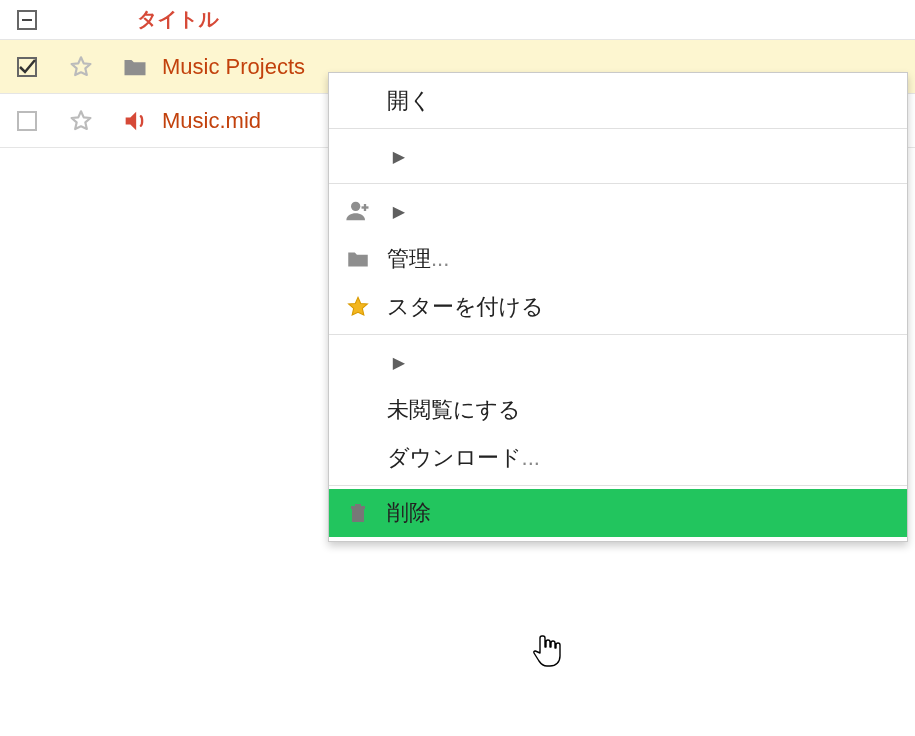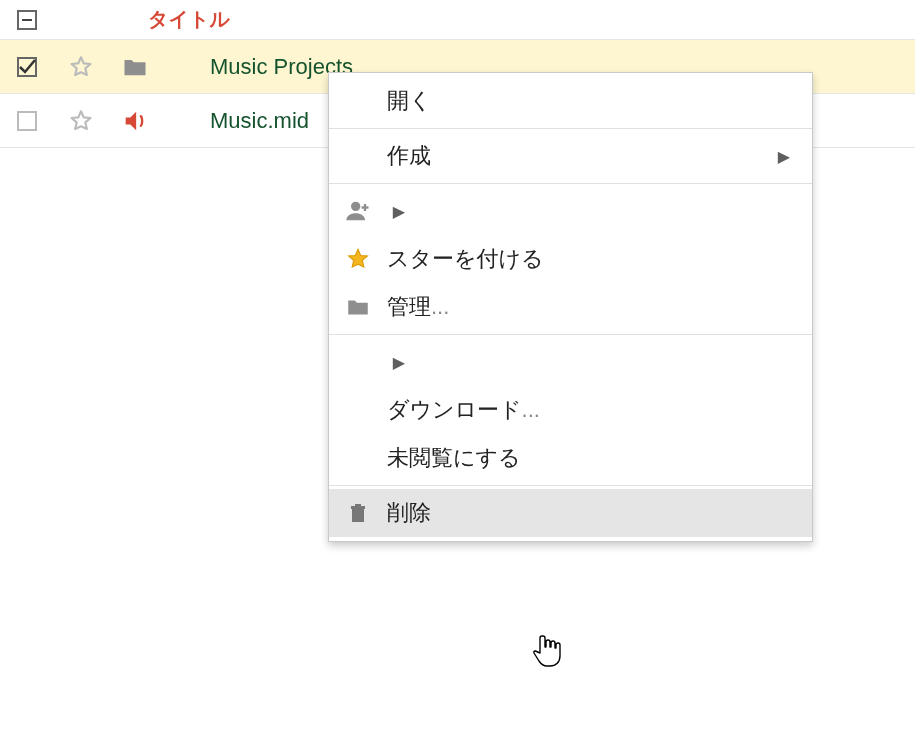--- a/index.html
+++ b/index.html
@@ -44,50 +44,49 @@
   }
   .col-icon {
     width: 54px;
     display: flex;
     justify-content: center;
     align-items: center;
   }
   .col-title {
     flex: 1;
     font-size: 22px;
-    color: #14532d;
-    margin-left: 48px;
+    color: #c2410c;
   }
   .header-title {
     font-size: 20px;
     font-weight: bold;
     color: #d64937;
-    margin-left: 40px; 
+    margin-left: 29px; 
   }
 
   
   .context-menu {
     position: absolute;
     left: 328px;
     top: 72px;
-    width: 485px;
+    width: 580px;
     background: #fff;
     border: 1px solid #c9c9c9;
     box-shadow: 0 4px 8px rgba(0,0,0,0.2);
     padding: 4px 0;
   }
   .menu-item {
     display: flex;
     align-items: center;
     height: 48px;
     padding-right: 16px;
     cursor: pointer;
     position: relative;
   }
-  .menu-item.hovered { background: #e5e5e5; }
+  .menu-item.hovered { background: #22c55e; }
   .menu-icon-cell {
     width: 58px;
     display: flex;
     justify-content: center;
     align-items: center;
   }
   .menu-label {
     flex: 1;
     font-size: 22px;
     color: #222;
@@ -173,79 +172,78 @@
   <div class="menu-item">
     <div class="menu-icon-cell"></div>
     <div class="menu-label">開く</div>
     <div class="menu-arrow"></div>
   </div>
 
   <div class="menu-separator"></div>
 
   <div class="menu-item">
     <div class="menu-icon-cell"></div>
-    <div class="menu-label">作成</div>
     <div class="menu-arrow">▶</div>
   </div>
 
   <div class="menu-separator"></div>
 
   <div class="menu-item">
     <div class="menu-icon-cell">
       <svg width="28" height="28" viewBox="0 0 24 24">
         <circle cx="10" cy="8" r="4" fill="#8e8e8e"></circle>
         <path d="M2 20c0-4 4-6 8-6s8 2 8 6" fill="#8e8e8e"></path>
         <line x1="18" y1="6" x2="18" y2="12" stroke="#8e8e8e" stroke-width="2"></line>
         <line x1="15" y1="9" x2="21" y2="9" stroke="#8e8e8e" stroke-width="2"></line>
       </svg>
     </div>
     <div class="menu-arrow">▶</div>
   </div>
 
   <div class="menu-item">
     <div class="menu-icon-cell">
       <svg width="26" height="26" viewBox="0 0 24 24">
-        <path d="M12 3l2.5 5.7 6.2.5-4.7 4.1 1.4 6.1L12 16.9 6.6 19.4 8 13.3 3.3 9.2l6.2-.5z" fill="#f3b61f" stroke="#d99a00" stroke-width="1"></path>
-      </svg>
-    </div>
-    <div class="menu-label">スターを付ける</div>
-    <div class="menu-arrow"></div>
-  </div>
-
-  <div class="menu-item">
-    <div class="menu-icon-cell">
-      <svg width="26" height="26" viewBox="0 0 24 24">
         <path d="M3 6h6l2 2h10v11H3z" fill="#8e8e8e"></path>
       </svg>
     </div>
     <div class="menu-label">
       <span>管理</span><span style="color:#888;">...</span>
     </div>
     <div class="menu-arrow"></div>
   </div>
 
+  <div class="menu-item">
+    <div class="menu-icon-cell">
+      <svg width="26" height="26" viewBox="0 0 24 24">
+        <path d="M12 3l2.5 5.7 6.2.5-4.7 4.1 1.4 6.1L12 16.9 6.6 19.4 8 13.3 3.3 9.2l6.2-.5z" fill="#f3b61f" stroke="#d99a00" stroke-width="1"></path>
+      </svg>
+    </div>
+    <div class="menu-label">スターを付ける</div>
+    <div class="menu-arrow"></div>
+  </div>
+
 
   <div class="menu-separator"></div>
 
   <div class="menu-item">
     <div class="menu-icon-cell"></div>
     <div class="menu-arrow">▶</div>
+  </div>
+
+  <div class="menu-item">
+    <div class="menu-icon-cell"></div>
+    <div class="menu-label">未閲覧にする</div>
+    <div class="menu-arrow"></div>
   </div>
 
   <div class="menu-item">
     <div class="menu-icon-cell"></div>
     <div class="menu-label">
       <span>ダウンロード</span><span style="color:#888;">...</span>
     </div>
-    <div class="menu-arrow"></div>
-  </div>
-
-  <div class="menu-item">
-    <div class="menu-icon-cell"></div>
-    <div class="menu-label">未閲覧にする</div>
     <div class="menu-arrow"></div>
   </div>
 
   <div class="menu-separator"></div>
 
   <div class="menu-item hovered">
     <div class="menu-icon-cell">
       <svg width="24" height="26" viewBox="0 0 24 24">
         <rect x="6" y="8" width="12" height="13" fill="#777"></rect>
         <rect x="5" y="5" width="14" height="3" fill="#777"></rect>

